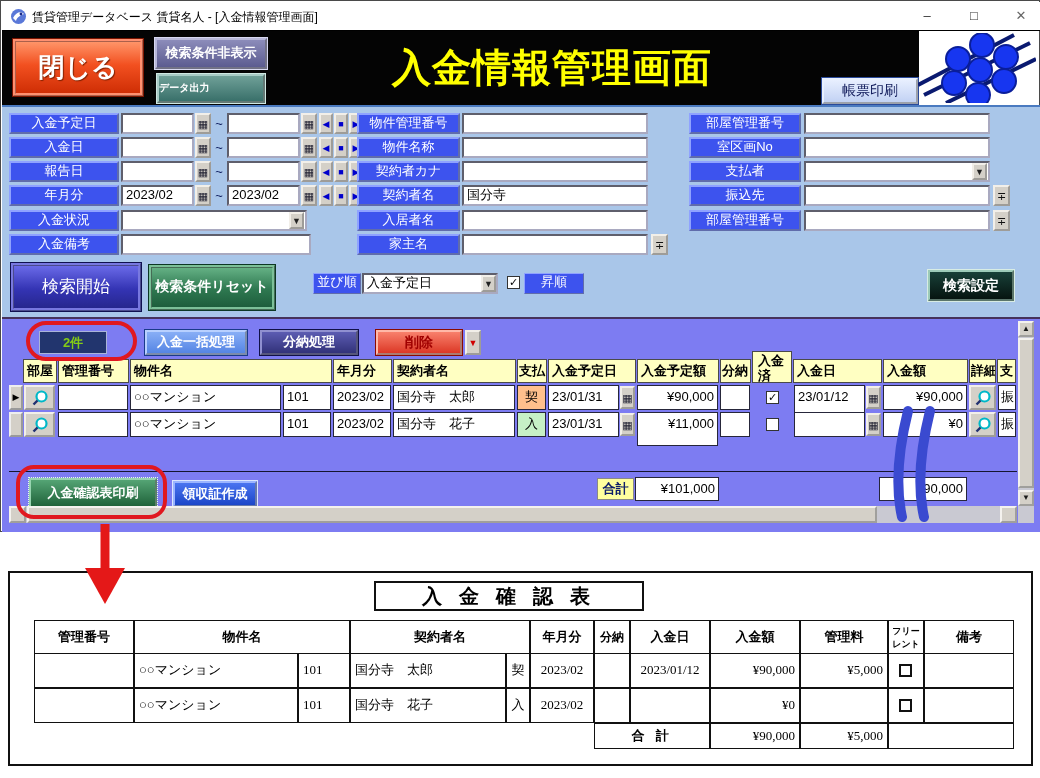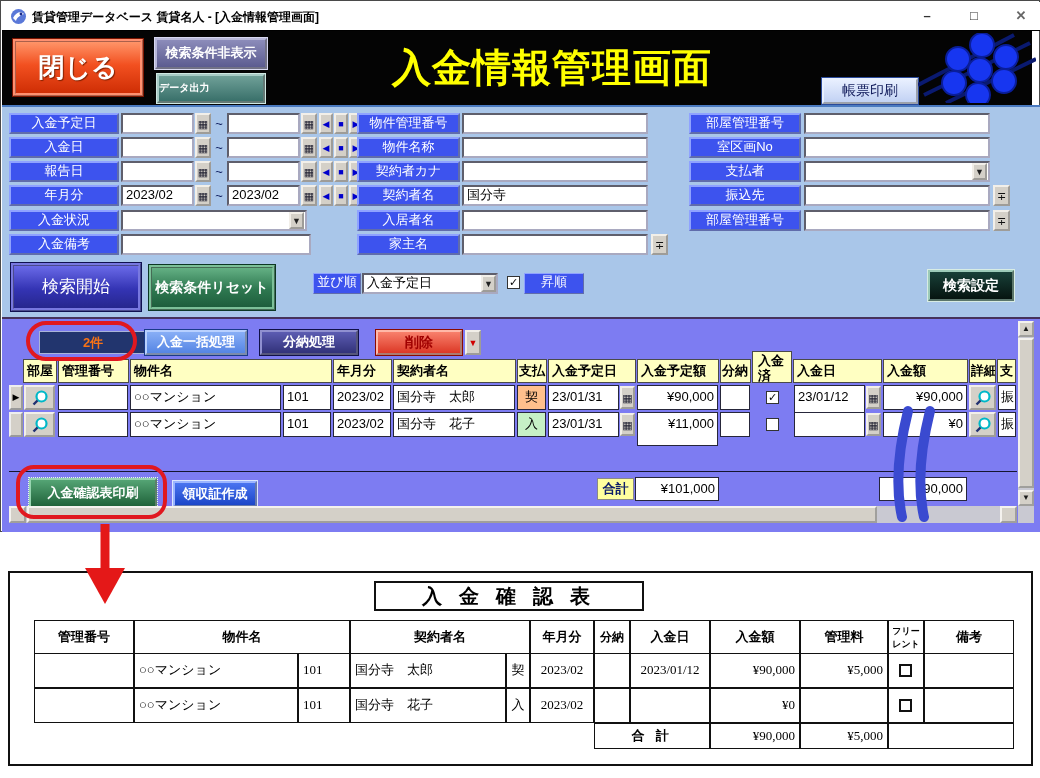--- a/index.html
+++ b/index.html
@@ -1,24 +1,24 @@
 <!DOCTYPE html>
 <html><head>
 <meta charset="utf-8">
 <style>
   html,body{margin:0;padding:0;background:#fff;}
   body{width:1040px;height:778px;position:relative;overflow:hidden;
        font-family:"Liberation Sans",sans-serif;color:#000;}
   .abs{position:absolute;box-sizing:border-box;}
   
   .app-window{left:0;top:0;width:1040px;height:532px;border:1px solid #4a4a4a;background:#fff;}
-  .titlebar{left:1px;top:1px;width:1038px;height:29px;background:#fff;border-bottom:1px solid #000;font-weight:bold;}
+  .titlebar{left:1px;top:1px;width:1038px;height:29px;background:#fff;border-bottom:1px solid #000;}
   .win-title{left:30px;top:7px;font-size:12px;white-space:nowrap;}
   .winbtn{top:2px;width:34px;height:24px;text-align:center;line-height:24px;font-size:13px;color:#333;}
-  .blackbar{left:1px;top:30px;width:1030px;height:74px;background:#040404;}
+  .blackbar{left:1px;top:30px;width:917px;height:74px;background:#040404;}
   
   .lbl{background:#3d53ee;color:#fff;text-align:center;font-size:13px;line-height:16px;border:2px outset #8fa2ff;overflow:hidden;white-space:nowrap;}
   .fld{background:#fff;border:2px inset #a9a9c0;font-size:13px;line-height:16px;padding:0 3px;overflow:hidden;white-space:nowrap;}
   .gbtn{background:#d4d0c8;border:2px outset #f2efe9;color:#0000cc;font-size:9px;line-height:14px;text-align:center;padding:0;overflow:hidden;}
   .tilde{font-size:13px;color:#102060;text-align:center;line-height:21px;}
   
   .thc{background:#ffffc2;border:1px solid #4a4a4a;font-weight:bold;font-size:13px;line-height:21px;padding:0 3px;overflow:hidden;white-space:nowrap;}
   .tcell{background:#fff;border:1px solid #26263a;font-size:13px;line-height:22px;padding:0 3px;overflow:hidden;white-space:nowrap;}
   .money{text-align:right;}
   .chk{background:#fff;border:1px solid #333;font-size:11px;line-height:11px;text-align:center;color:#000;}
@@ -142,31 +142,31 @@
   <div class="abs fld" style="left:803px;top:160px;width:186px;height:21px"></div>
   <div class="abs gbtn" style="left:971px;top:162px;width:15px;height:17px;line-height:15px;color:#222">▼</div>
   <div class="abs lbl" style="left:688px;top:184px;width:112px;height:21px">振込先</div>
   <div class="abs fld" style="left:803px;top:184px;width:186px;height:21px"></div>
   <div class="abs gbtn" style="left:992px;top:184px;width:17px;height:21px;line-height:19px;font-size:11px;color:#111">∓</div>
   <div class="abs lbl" style="left:688px;top:209px;width:112px;height:21px">部屋管理番号</div>
   <div class="abs fld" style="left:803px;top:209px;width:186px;height:21px"></div>
   <div class="abs gbtn" style="left:992px;top:209px;width:17px;height:21px;line-height:19px;font-size:11px;color:#111">∓</div>
 
   <div class="abs" style="left:10px;top:262px;width:130px;height:48px;background:linear-gradient(#6a6ae8,#3434b4 55%,#26268e);border:3px ridge #7878e0;outline:1px solid #101050;color:#fff;font-size:17px;font-weight:normal;text-align:center;line-height:42px;">検索開始</div>
-  <div class="abs" style="left:148px;top:264px;width:126px;height:45px;background:linear-gradient(#64b084,#2e7850 55%,#1e5e3c);border:3px ridge #7cc098;outline:1px solid #0c3824;color:#fff;font-size:14px;font-weight:bold;text-align:center;line-height:39px;">検索条件リセット</div>
+  <div class="abs" style="left:148px;top:264px;width:126px;height:45px;background:linear-gradient(#64b084,#2e7850 55%,#1e5e3c);border:3px ridge #7cc098;outline:1px solid #0c3824;color:#fff;font-size:14px;font-weight:bold;text-align:center;line-height:39px;font-family:Liberation Mono, monospace;">検索条件リセット</div>
   <div class="abs lbl" style="left:312px;top:272px;width:48px;height:21px;border-width:1px">並び順</div>
   <div class="abs fld" style="left:361px;top:272px;width:136px;height:21px">入金予定日</div>
   <div class="abs gbtn" style="left:480px;top:274px;width:15px;height:17px;line-height:15px;color:#222">▼</div>
   <div class="abs chk" style="left:506px;top:275px;width:13px;height:13px">✓</div>
   <div class="abs lbl" style="left:523px;top:272px;width:60px;height:21px;border-width:1px">昇順</div>
   <div class="abs" style="left:927px;top:269px;width:86px;height:31px;background:linear-gradient(#184038,#061410);border:2px outset #9ccab8;outline:1px solid #d8ece4;color:#fff;font-size:14px;font-weight:bold;text-align:center;line-height:26px;">検索設定</div>
 
   <div class="abs" style="left:1px;top:316px;width:1038px;height:215px;background:#7d7cf2;border-top:2px solid #46325c;"></div>
 
-  <div class="abs" style="left:38px;top:330px;width:108px;height:23px;background:#22356e;border:1px solid #aab4d8;color:#f97316;font-size:13px;font-weight:bold;text-align:center;line-height:21px;">2件</div>
+  <div class="abs" style="left:38px;top:330px;width:68px;height:23px;background:#22356e;border:1px solid #aab4d8;color:#84cc16;font-size:13px;font-weight:bold;text-align:center;line-height:21px;">2件</div>
   <div class="abs" style="left:144px;top:329px;width:102px;height:25px;background:linear-gradient(#88aef6,#5585e4);border:2px outset #b8d0ff;outline:1px solid #1a3a8a;color:#fff;font-size:13px;font-weight:bold;text-align:center;line-height:20px;">入金一括処理</div>
   <div class="abs" style="left:259px;top:329px;width:98px;height:25px;background:linear-gradient(#5c5cb2,#32327a);border:2px outset #9090d0;outline:1px solid #101048;color:#fff;font-size:13px;font-weight:bold;text-align:center;line-height:20px;">分納処理</div>
   <div class="abs" style="left:375px;top:329px;width:86px;height:25px;background:linear-gradient(#f8806c,#dc3826);border:2px outset #ffb8a8;outline:1px solid #8a0a00;color:#a00000;font-size:14px;font-weight:bold;text-align:center;line-height:20px;">削除</div>
   <div class="abs gbtn" style="left:464px;top:329px;width:16px;height:25px;line-height:23px;color:#d00000;font-size:9px">▼</div>
 
   <div class="abs thc" style="left:22px;top:358px;width:34px;height:24px">部屋</div>
   <div class="abs thc" style="left:57px;top:358px;width:71px;height:24px">管理番号</div>
   <div class="abs thc" style="left:129px;top:358px;width:202px;height:24px">物件名</div>
   <div class="abs thc" style="left:332px;top:358px;width:59px;height:24px">年月分</div>
   <div class="abs thc" style="left:392px;top:358px;width:123px;height:24px">契約者名</div>

